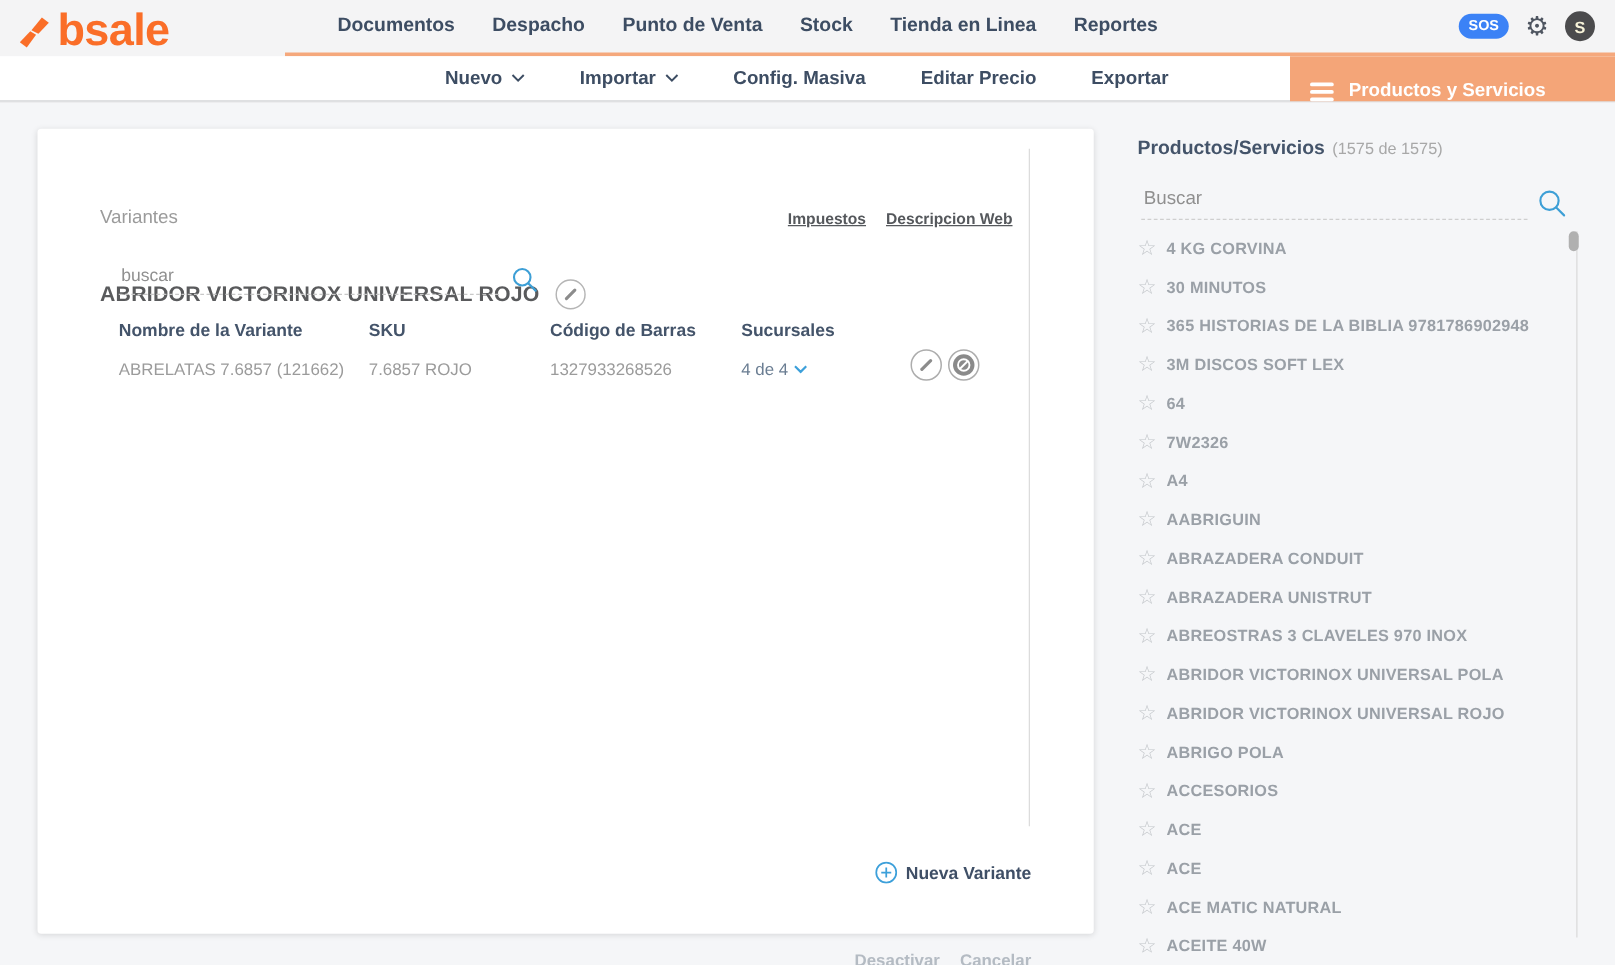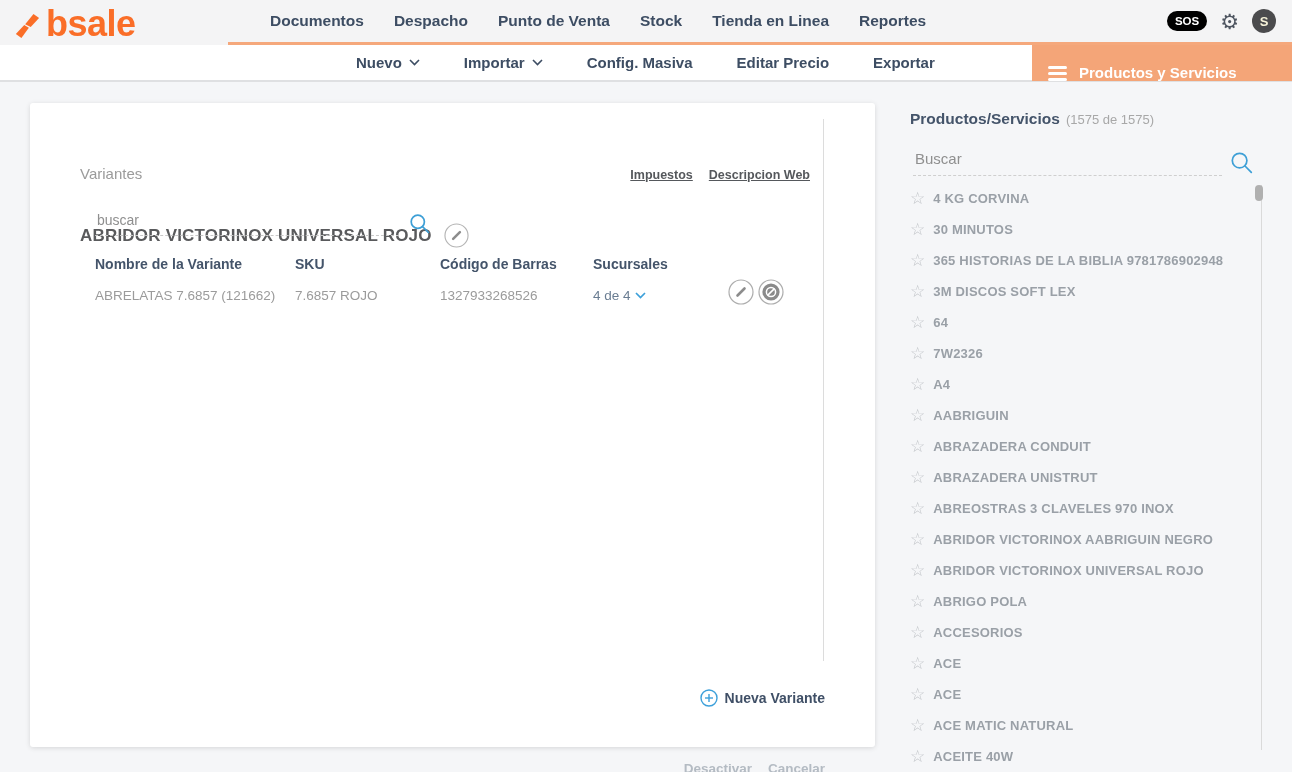--- a/index.html
+++ b/index.html
@@ -7,21 +7,21 @@
   body { font-family:"Liberation Sans", sans-serif; background:#f5f6f8; position:relative; }
 
   
   .topnav { position:absolute; left:0; top:0; width:1292px; height:45px; background:#f4f4f5; }
   .orange-line { position:absolute; left:228px; right:0; bottom:0; height:3px; background:#f5a87c; }
   .brand { position:absolute; left:14px; top:6px; display:flex; align-items:center; gap:6px; cursor:pointer; }
   .brand-text { color:#fa6e28; font-size:36px; font-weight:bold; letter-spacing:-0.5px; line-height:1; padding-bottom:4px; }
   .nav-items { position:absolute; left:270px; top:0; height:42px; display:flex; align-items:center; gap:30px; }
   .nav-item { color:#3d4d63; font-size:15.5px; font-weight:bold; cursor:pointer; white-space:nowrap; }
   .nav-right { position:absolute; right:16px; top:0; height:42px; display:flex; align-items:center; gap:13px; }
-  .sos { background:#000000; color:#fff; font-size:11.5px; font-weight:bold; border-radius:11px; padding:4px 8px; cursor:pointer; }
+  .sos { background:#3b82f6; color:#fff; font-size:11.5px; font-weight:bold; border-radius:11px; padding:4px 8px; cursor:pointer; }
   .gear { font-size:21px; color:#4e5560; cursor:pointer; line-height:1; }
   .avatar { width:24px; height:24px; border-radius:50%; background:#4b4b4d; color:#f7f3d9; font-size:13px; font-weight:bold; display:flex; align-items:center; justify-content:center; cursor:pointer; }
 
   
   .toolbar { position:absolute; left:0; top:45px; width:1292px; height:37px; background:#fff; border-bottom:2px solid #dfe0e2; }
   .toolbar-items { position:absolute; left:356px; top:0; height:35px; display:flex; align-items:center; gap:44px; }
   .tb-item { background:none; border:none; display:flex; align-items:center; gap:7px; color:#3d4d63; font-family:"Liberation Sans",sans-serif; font-size:15px; font-weight:bold; cursor:pointer; white-space:nowrap; }
   .panel-btn { position:absolute; right:0; top:0; width:260px; height:36px; background:#f4a578; color:#fff; display:flex; align-items:flex-end; gap:12px; padding-left:16px; font-size:15px; font-weight:bold; cursor:pointer; }
   .burger { display:flex; flex-direction:column; gap:3px; }
   .burger span { display:block; width:19px; height:3px; background:#fff; border-radius:2px; }
@@ -285,21 +285,21 @@
     <span class="p-label">ABRAZADERA UNISTRUT</span>
   </div>
 
   <div class="p-item">
     <span class="star">☆</span>
     <span class="p-label">ABREOSTRAS 3 CLAVELES 970 INOX</span>
   </div>
 
   <div class="p-item">
     <span class="star">☆</span>
-    <span class="p-label">ABRIDOR VICTORINOX AABRIGUIN NEGRO</span>
+    <span class="p-label">ABRIDOR VICTORINOX UNIVERSAL POLA</span>
   </div>
 
   <div class="p-item">
     <span class="star">☆</span>
     <span class="p-label">ABRIDOR VICTORINOX UNIVERSAL ROJO</span>
   </div>
 
   <div class="p-item">
     <span class="star">☆</span>
     <span class="p-label">ABRIGO POLA</span>

